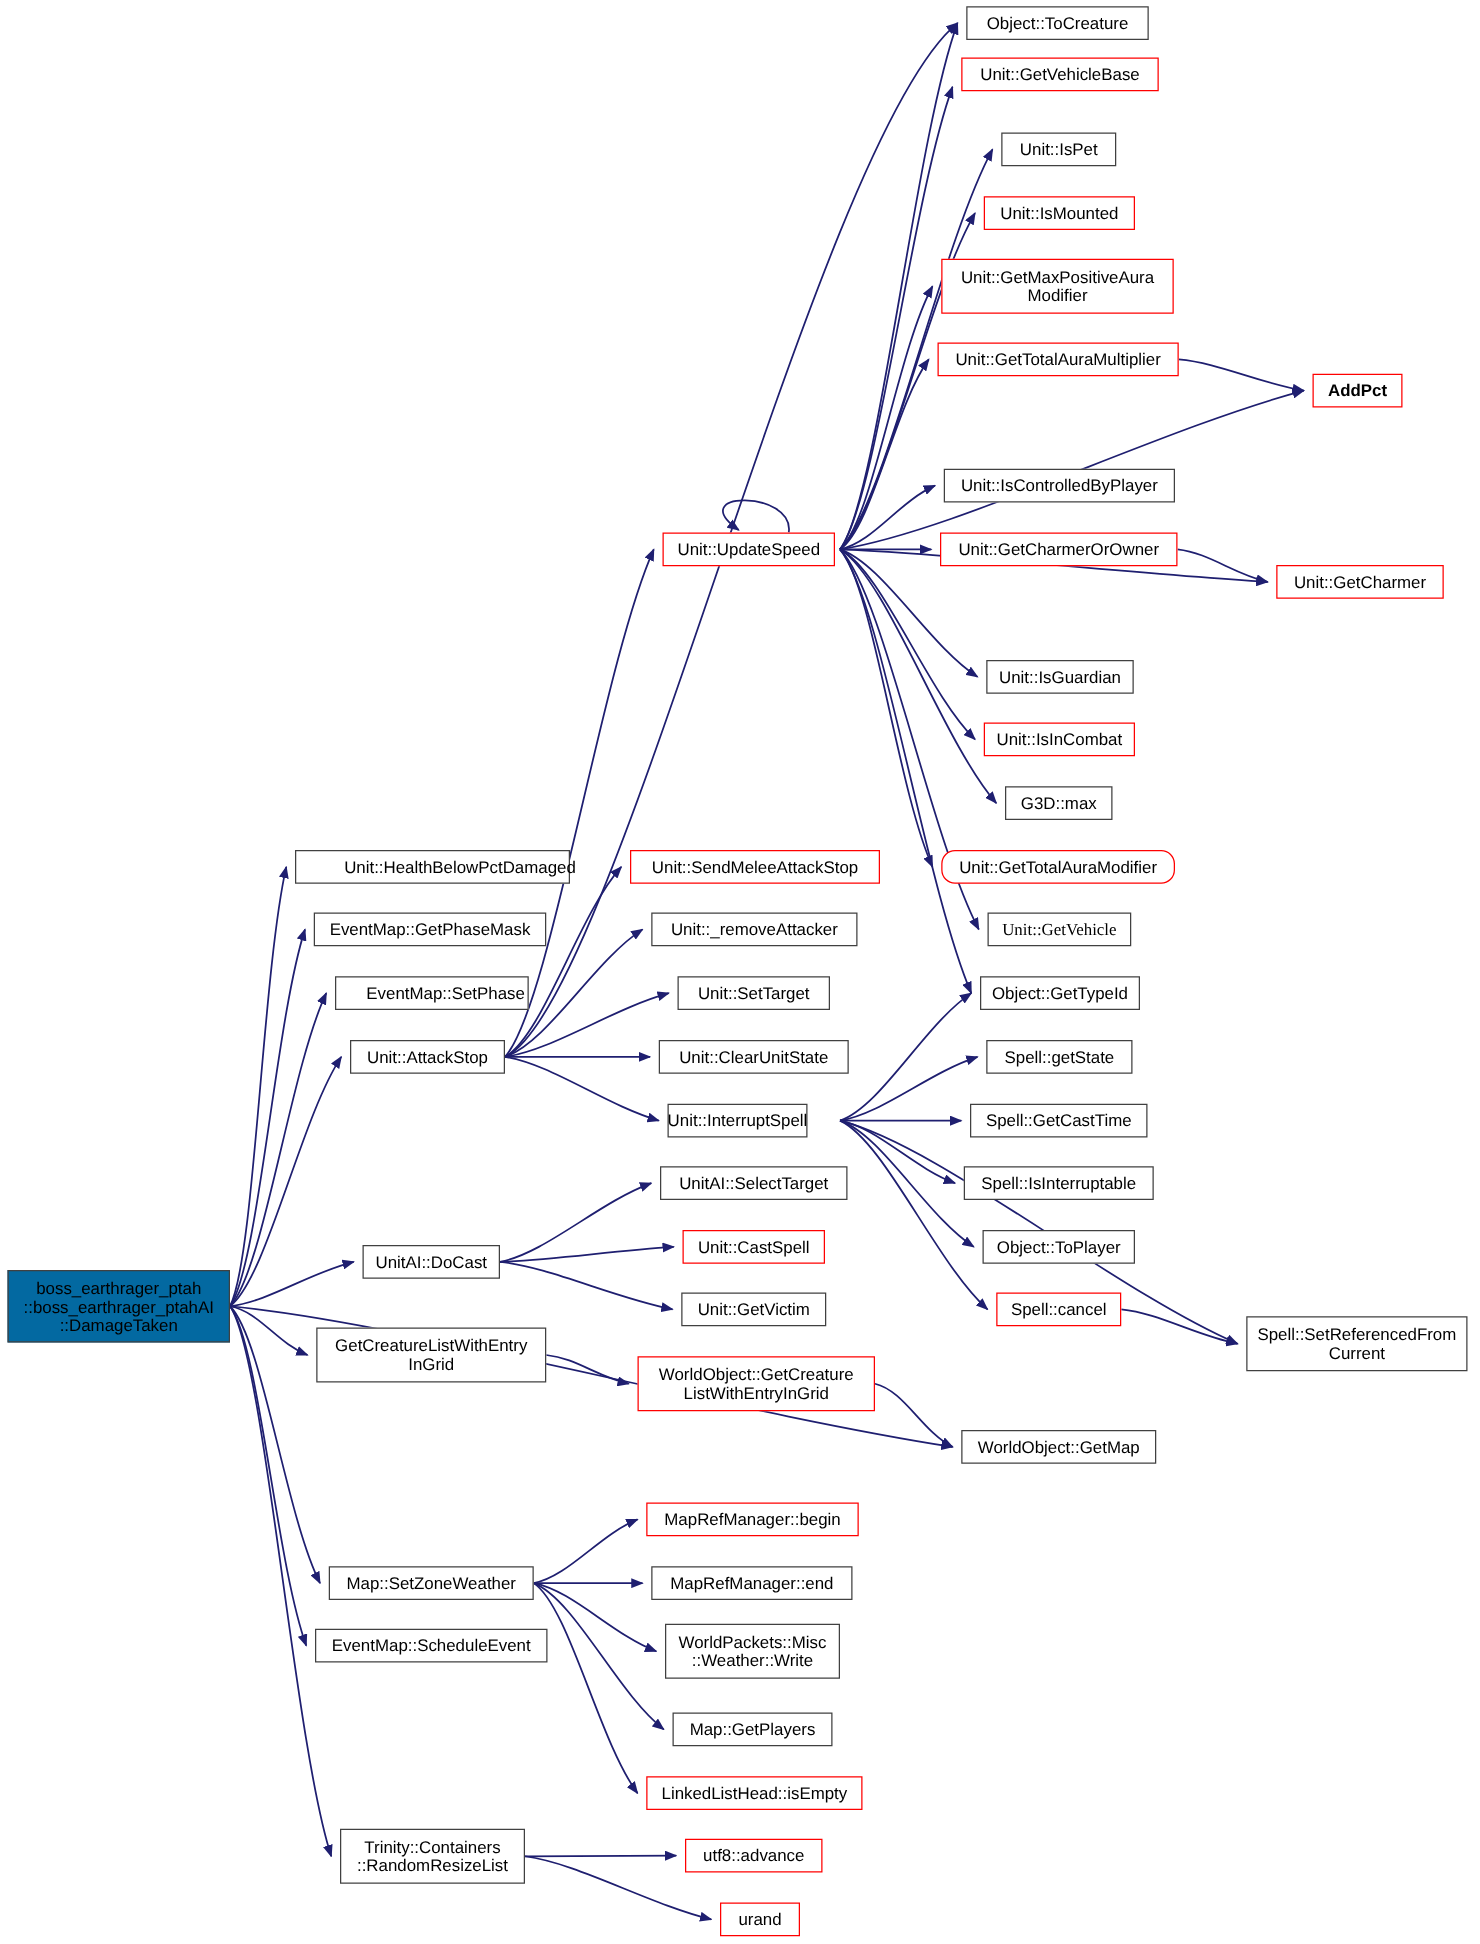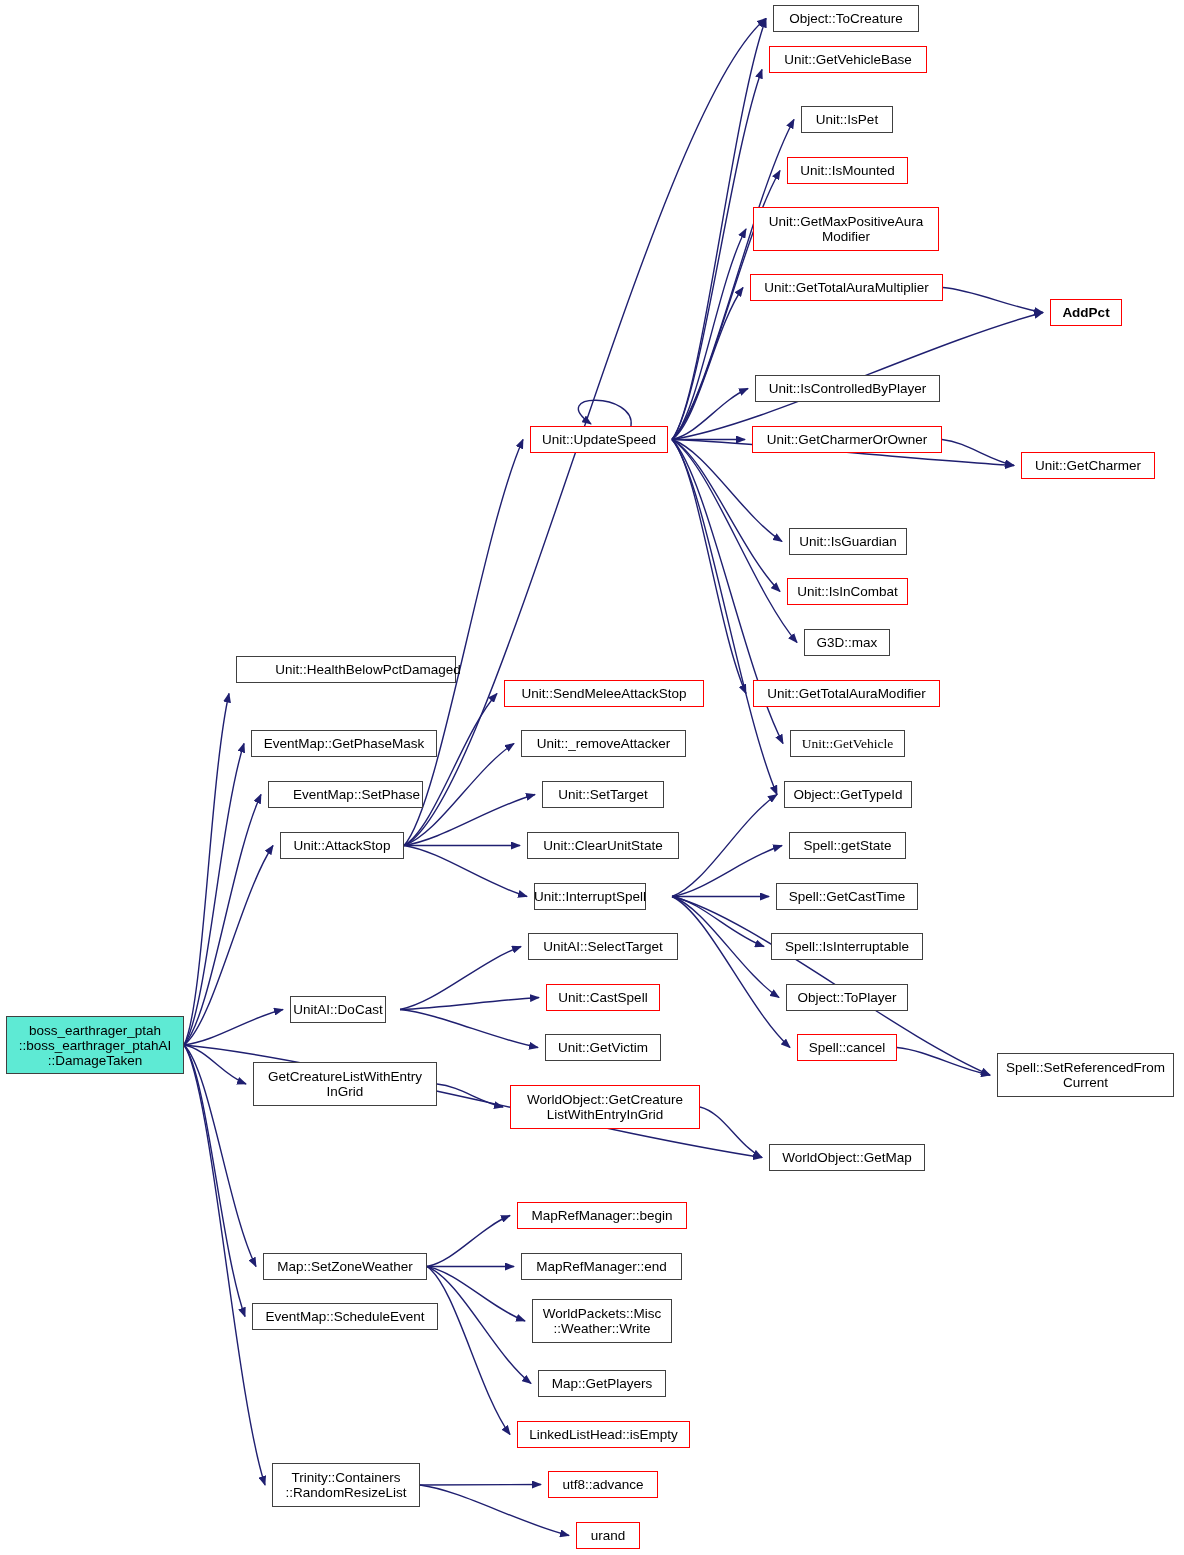--- a/index.html
+++ b/index.html
@@ -3,21 +3,21 @@
 <meta charset="utf-8">
 <style>
   html,body{margin:0;padding:0;background:#ffffff;}
   body{font-family:"Liberation Sans", sans-serif;}
   #canvas{position:relative;width:1184px;height:1555px;overflow:hidden;background:#fff;}
   svg.edges{position:absolute;left:0;top:0;width:1184px;height:1555px;pointer-events:none;}
   .node{position:absolute;box-sizing:border-box;display:flex;align-items:center;justify-content:center;
         text-align:center;background:#ffffff;border:1px solid #404040;
         font-size:13.5px;line-height:15px;color:#000;letter-spacing:0px;white-space:pre-line;}
   .node.red{border:1px solid #ff0000;}
-  .node.root{background:#5eead4;border:1px solid #404040;}
+  .node.root{background:#0369a1;border:1px solid #404040;}
   .node span{display:block;padding:0 3px;}
 </style>
 </head>
 <body>
 
 <div id="canvas">
   <svg class="edges" xmlns="http://www.w3.org/2000/svg">
     <defs>
       <marker id="ah" markerWidth="10" markerHeight="8" refX="9" refY="4" orient="auto" markerUnits="userSpaceOnUse">
         <path d="M0,0 L10,4 L0,8 z" fill="#1f1f70"></path>
@@ -94,41 +94,41 @@
 Modifier</span></div>
       <div class="node red" style="left: 750px; top: 274px; width: 193px; height: 27px;"><span>Unit::GetTotalAuraMultiplier</span></div>
       <div class="node red" style="left: 1050px; top: 299px; width: 72px; height: 27px; font-weight: bold;"><span>AddPct</span></div>
       <div class="node" style="left: 755px; top: 375px; width: 185px; height: 27px;"><span>Unit::IsControlledByPlayer</span></div>
       <div class="node red" style="left: 530px; top: 426px; width: 138px; height: 27px;"><span>Unit::UpdateSpeed</span></div>
       <div class="node red" style="left: 752px; top: 426px; width: 190px; height: 27px;"><span>Unit::GetCharmerOrOwner</span></div>
       <div class="node red" style="left: 1021px; top: 452px; width: 134px; height: 27px;"><span>Unit::GetCharmer</span></div>
       <div class="node" style="left: 789px; top: 528px; width: 118px; height: 27px;"><span>Unit::IsGuardian</span></div>
       <div class="node red" style="left: 787px; top: 578px; width: 121px; height: 27px;"><span>Unit::IsInCombat</span></div>
       <div class="node" style="left: 804px; top: 629px; width: 86px; height: 27px;"><span>G3D::max</span></div>
-      <div class="node red" style="left: 753px; top: 680px; width: 187px; height: 27px;"><span>Unit::GetTotalAuraModifier</span></div>
+      <div class="node red" style="left: 753px; top: 680px; width: 187px; height: 27px; border-radius: 11px;"><span>Unit::GetTotalAuraModifier</span></div>
       <div class="node" style="left: 790px; top: 730px; width: 115px; height: 27px; font-family: Liberation Serif, serif;"><span>Unit::GetVehicle</span></div>
       <div class="node" style="left: 784px; top: 781px; width: 128px; height: 27px;"><span>Object::GetTypeId</span></div>
-      <div class="node" style="left: 236px; top: 656px; width: 220px; height: 27px; padding-left: 44px;"><span>Unit::HealthBelowPctDamaged</span></div>
+      <div class="node" style="left: 236px; top: 680px; width: 220px; height: 27px; padding-left: 44px;"><span>Unit::HealthBelowPctDamaged</span></div>
       <div class="node" style="left: 251px; top: 730px; width: 186px; height: 27px;"><span>EventMap::GetPhaseMask</span></div>
       <div class="node" style="left: 268px; top: 781px; width: 155px; height: 27px; padding-left: 22px;"><span>EventMap::SetPhase</span></div>
       <div class="node" style="left: 280px; top: 832px; width: 124px; height: 27px;"><span>Unit::AttackStop</span></div>
       <div class="node red" style="left: 504px; top: 680px; width: 200px; height: 27px;"><span>Unit::SendMeleeAttackStop</span></div>
       <div class="node" style="left: 521px; top: 730px; width: 165px; height: 27px;"><span>Unit::_removeAttacker</span></div>
       <div class="node" style="left: 542px; top: 781px; width: 122px; height: 27px;"><span>Unit::SetTarget</span></div>
       <div class="node" style="left: 527px; top: 832px; width: 152px; height: 27px;"><span>Unit::ClearUnitState</span></div>
       <div class="node" style="left: 534px; top: 883px; width: 112px; height: 27px;"><span>Unit::InterruptSpell</span></div>
       <div class="node" style="left: 789px; top: 832px; width: 117px; height: 27px;"><span>Spell::getState</span></div>
       <div class="node" style="left: 776px; top: 883px; width: 142px; height: 27px;"><span>Spell::GetCastTime</span></div>
       <div class="node" style="left: 771px; top: 933px; width: 152px; height: 27px;"><span>Spell::IsInterruptable</span></div>
       <div class="node" style="left: 786px; top: 984px; width: 122px; height: 27px;"><span>Object::ToPlayer</span></div>
       <div class="node red" style="left: 797px; top: 1034px; width: 100px; height: 27px;"><span>Spell::cancel</span></div>
       <div class="node" style="left: 997px; top: 1053px; width: 177px; height: 44px;"><span>Spell::SetReferencedFrom
 Current</span></div>
       <div class="node" style="left: 528px; top: 933px; width: 150px; height: 27px;"><span>UnitAI::SelectTarget</span></div>
-      <div class="node" style="left: 290px; top: 996px; width: 96px; height: 27px;"><span>UnitAI::DoCast</span></div>
+      <div class="node" style="left: 290px; top: 996px; width: 110px; height: 27px;"><span>UnitAI::DoCast</span></div>
       <div class="node red" style="left: 546px; top: 984px; width: 114px; height: 27px;"><span>Unit::CastSpell</span></div>
       <div class="node" style="left: 545px; top: 1034px; width: 116px; height: 27px;"><span>Unit::GetVictim</span></div>
       <div class="node" style="left: 253px; top: 1062px; width: 184px; height: 44px;"><span>GetCreatureListWithEntry
 InGrid</span></div>
       <div class="node red" style="left: 510px; top: 1085px; width: 190px; height: 44px;"><span>WorldObject::GetCreature
 ListWithEntryInGrid</span></div>
       <div class="node" style="left: 769px; top: 1144px; width: 156px; height: 27px;"><span>WorldObject::GetMap</span></div>
       <div class="node red" style="left: 517px; top: 1202px; width: 170px; height: 27px;"><span>MapRefManager::begin</span></div>
       <div class="node" style="left: 521px; top: 1253px; width: 161px; height: 27px;"><span>MapRefManager::end</span></div>
       <div class="node" style="left: 263px; top: 1253px; width: 164px; height: 27px;"><span>Map::SetZoneWeather</span></div>

